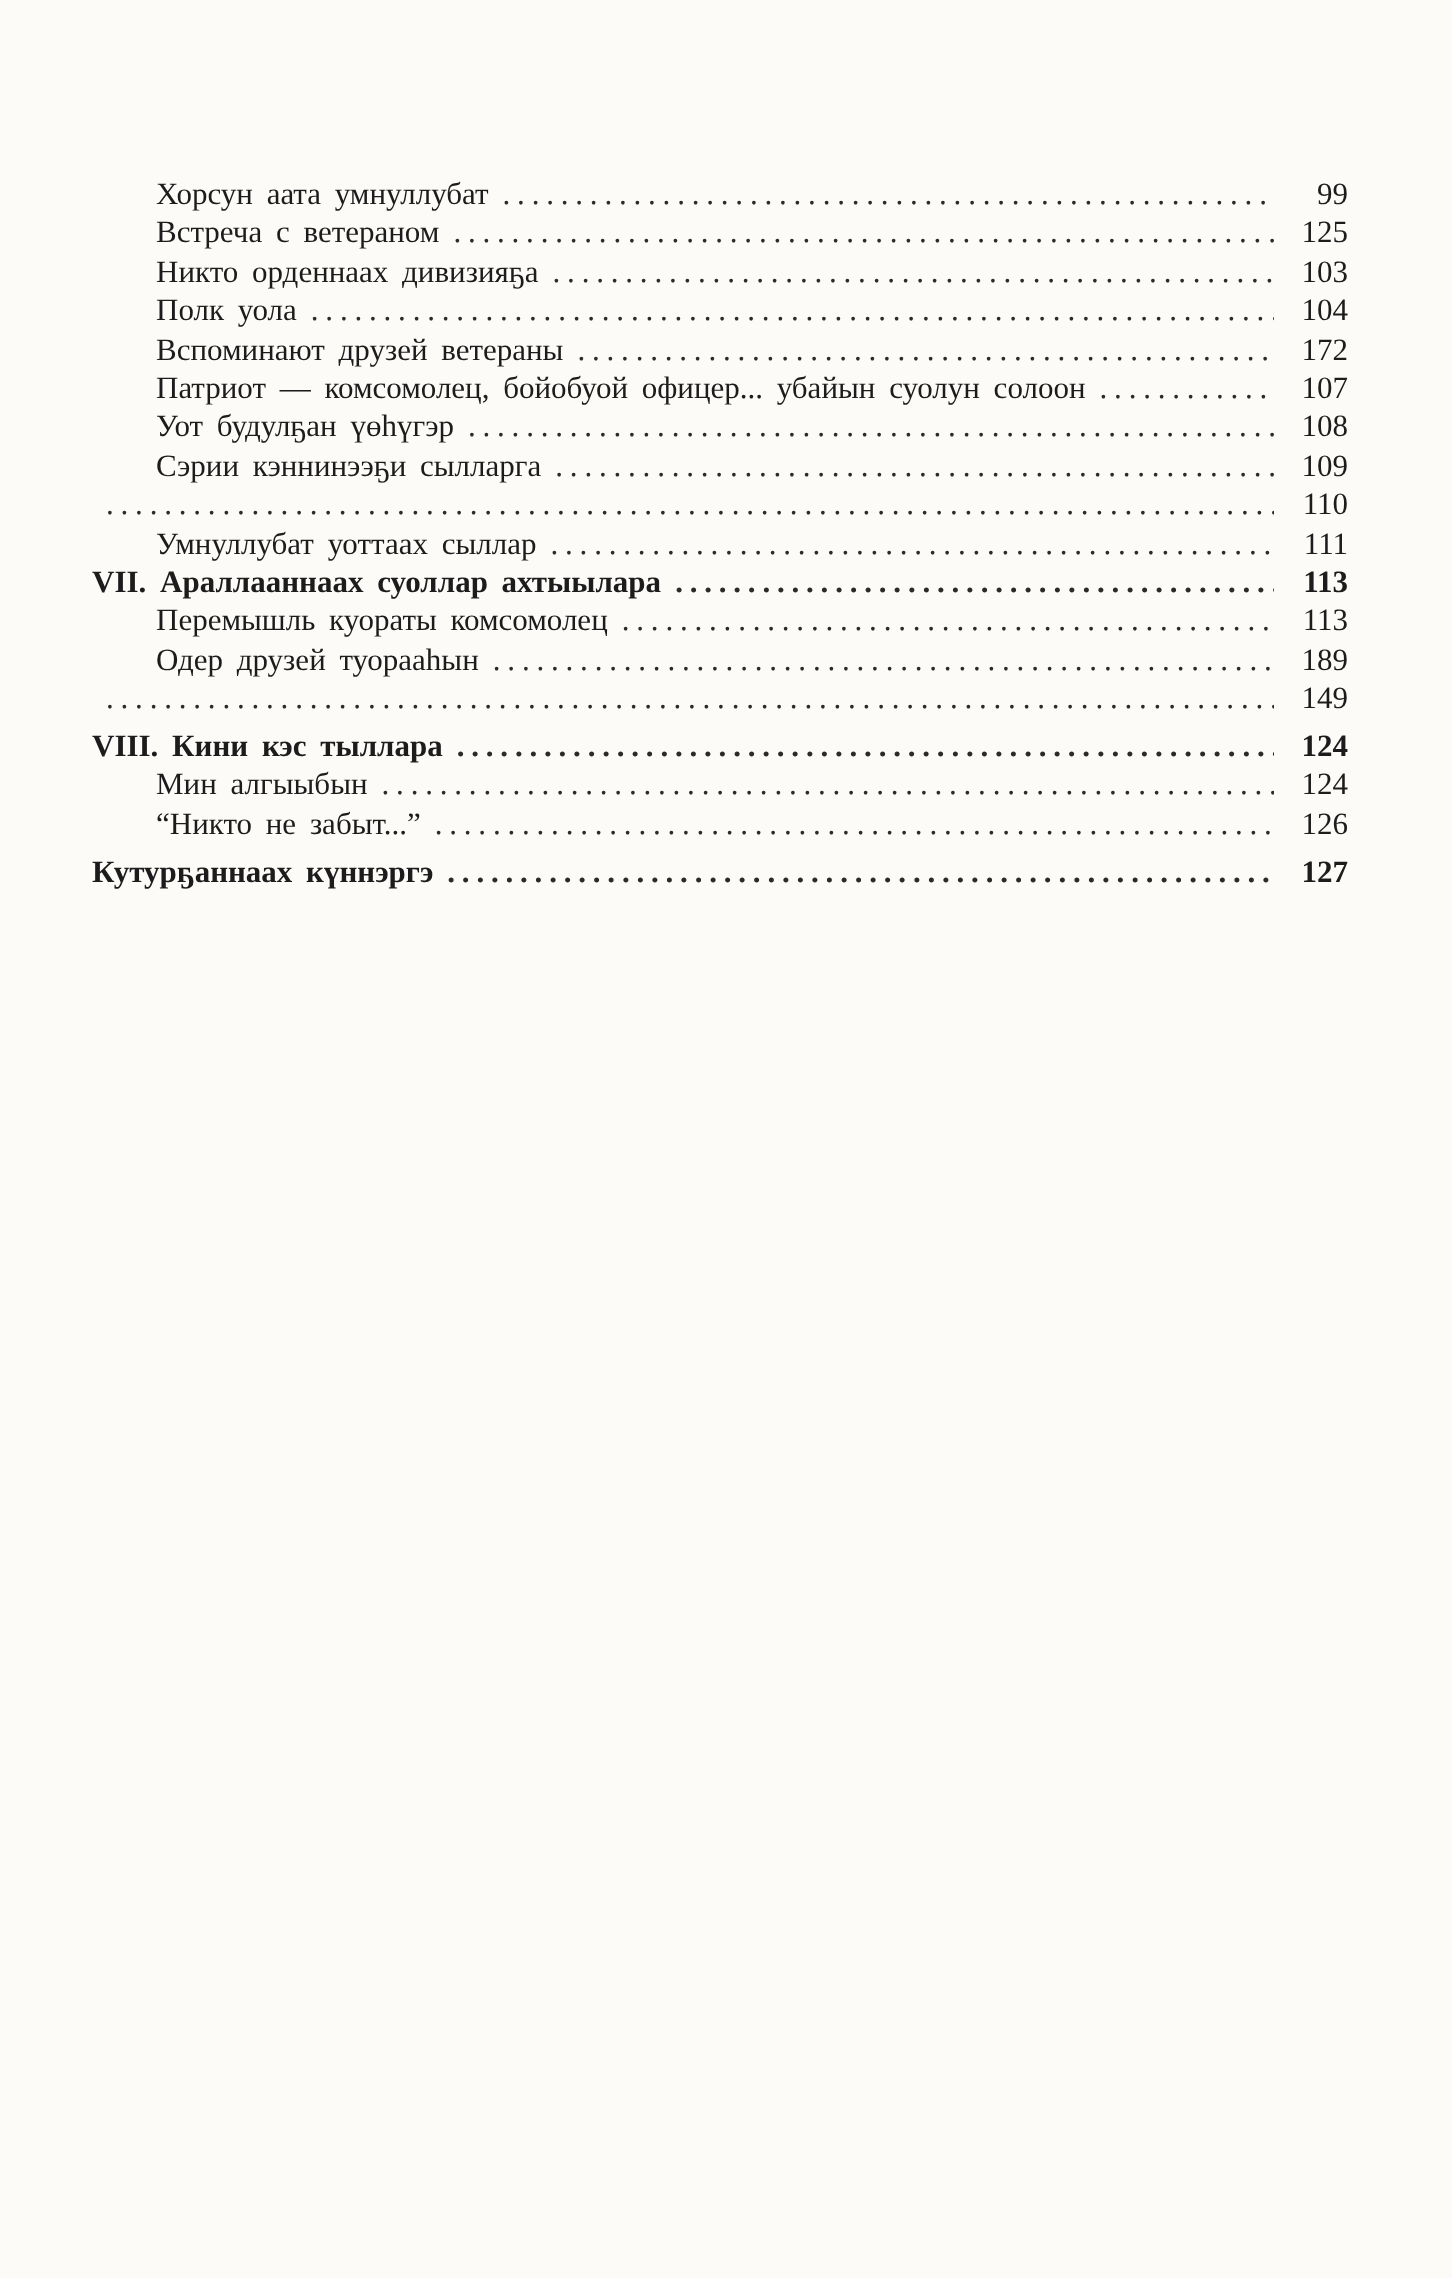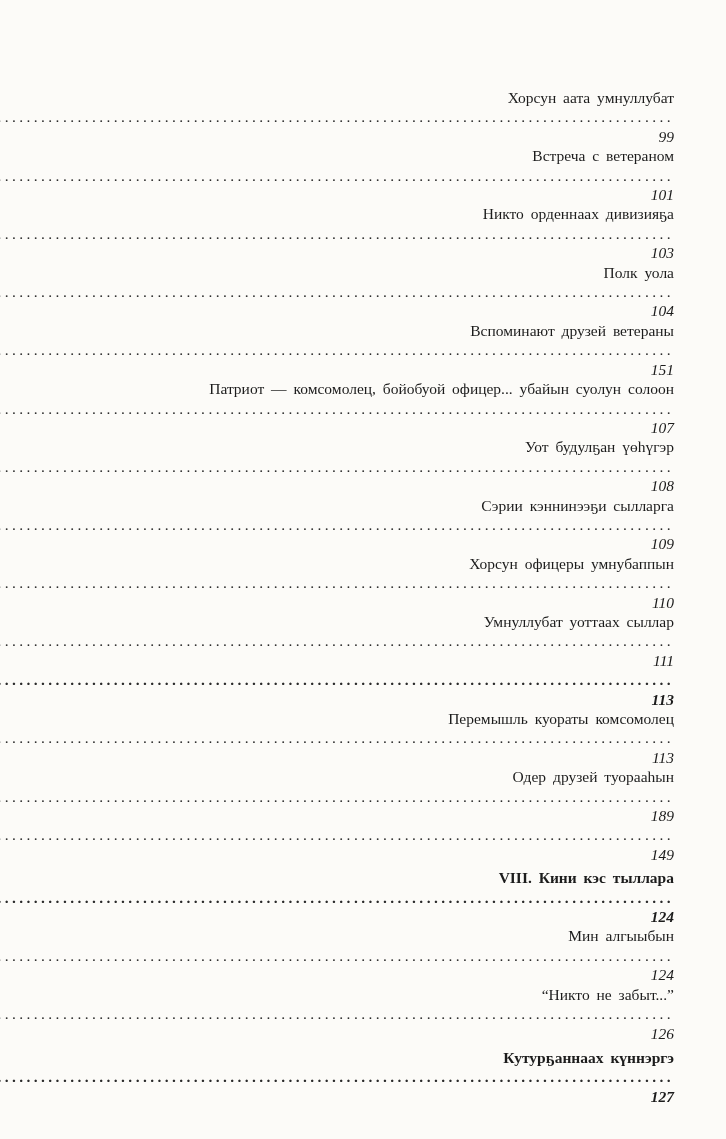--- a/index.html
+++ b/index.html
@@ -18,89 +18,87 @@
     color: #1c1c1c;
   }
   .toc {
     position: absolute;
     left: 46px;
     right: 52px;
     top: 88px;
   }
   .row {
     display: flex;
-    align-items: flex-end;
+    align-items: flex-start;
     font-size: 15.5px;
     line-height: 19.4px;
     word-spacing: 3px;
     white-space: nowrap;
-    flex-direction: column;
   }
   .row.sub .title {
     padding-left: 32px;
   }
   .row.section {
     font-weight: 700;
   }
   .row.gap-sm { margin-top: 4px; }
-  .row.gap-md { margin-top: 5px; margin-left: 16px; }
+  .row.gap-md { margin-top: 5px; }
   .title {
     flex: 0 0 auto;
   }
   .leader {
     flex: 1 1 auto;
     overflow: hidden;
     white-space: nowrap;
     letter-spacing: 3.4px;
     margin-left: 7px;
     color: #2a2a2a;
     min-width: 0;
   }
   .pagenum {
     flex: 0 0 auto;
     min-width: 30px;
     text-align: right;
     margin-left: 7px;
-    font-style: italic;
   }
 </style>
 </head>
 <body>
 
 <div class="page">
   <div class="toc">
 
     <div class="row sub">
       <span class="title">Хорсун аата умнуллубат</span>
       <span class="leader">........................................................................................................................................................................................................</span>
       <span class="pagenum">99</span>
     </div>
 
     <div class="row sub">
       <span class="title">Встреча с ветераном</span>
       <span class="leader">........................................................................................................................................................................................................</span>
-      <span class="pagenum">101</span>
+      <span class="pagenum">125</span>
     </div>
 
     <div class="row sub">
       <span class="title">Никто орденнаах дивизияҕа</span>
       <span class="leader">........................................................................................................................................................................................................</span>
       <span class="pagenum">103</span>
     </div>
 
     <div class="row sub">
       <span class="title">Полк уола</span>
       <span class="leader">........................................................................................................................................................................................................</span>
       <span class="pagenum">104</span>
     </div>
 
     <div class="row sub">
       <span class="title">Вспоминают друзей ветераны</span>
       <span class="leader">........................................................................................................................................................................................................</span>
-      <span class="pagenum">151</span>
+      <span class="pagenum">172</span>
     </div>
 
     <div class="row sub">
       <span class="title">Патриот — комсомолец, бойобуой офицер... убайын суолун солоон</span>
       <span class="leader">........................................................................................................................................................................................................</span>
       <span class="pagenum">107</span>
     </div>
 
     <div class="row sub">
       <span class="title">Уот будулҕан үөһүгэр</span>
@@ -108,32 +106,32 @@
       <span class="pagenum">108</span>
     </div>
 
     <div class="row sub">
       <span class="title">Сэрии кэннинээҕи сылларга</span>
       <span class="leader">........................................................................................................................................................................................................</span>
       <span class="pagenum">109</span>
     </div>
 
     <div class="row sub">
-      <span class="title">Хорсун офицеры умнубаппын</span>
       <span class="leader">........................................................................................................................................................................................................</span>
       <span class="pagenum">110</span>
     </div>
 
     <div class="row sub">
       <span class="title">Умнуллубат уоттаах сыллар</span>
       <span class="leader">........................................................................................................................................................................................................</span>
       <span class="pagenum">111</span>
     </div>
 
     <div class="row section">
+      <span class="title">VII. Араллааннаах суоллар ахтыылара</span>
       <span class="leader">........................................................................................................................................................................................................</span>
       <span class="pagenum">113</span>
     </div>
 
     <div class="row sub">
       <span class="title">Перемышль куораты комсомолец</span>
       <span class="leader">........................................................................................................................................................................................................</span>
       <span class="pagenum">113</span>
     </div>
 

